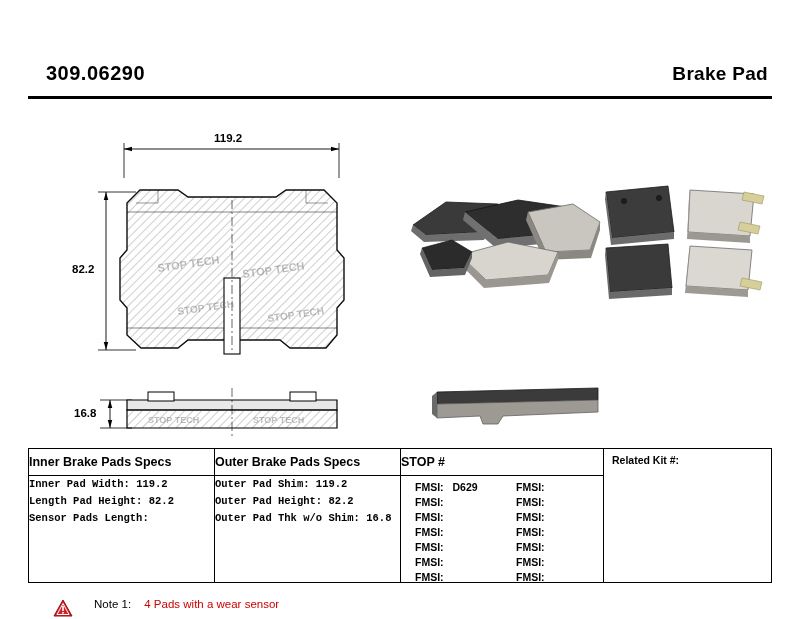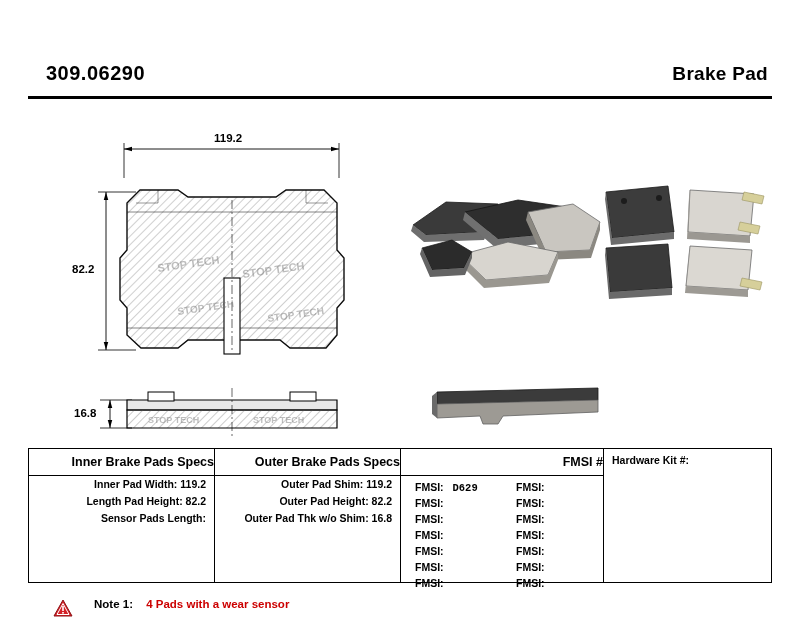--- a/index.html
+++ b/index.html
@@ -80,52 +80,53 @@
     border-right: 1.5px solid #000;
     position: relative;
   }
   .col:last-child { border-right: none; }
   .col-inner  { width: 186px; }
   .col-outer  { width: 186px; }
   .col-fmsi   { width: 203px; }
   .col-related{ width: 167px; }
 
   .col-title {
-    text-align: right;
+    text-align: left;
     font-size: 12.5px;
     font-weight: bold;
     padding: 6px 0 6px 0;
     border-bottom: 1.5px solid #000;
   }
   .spec-row {
     font-size: 10.5px;
     font-weight: bold;
     padding: 2px 8px 2px 0;
-    text-align: right;
+    text-align: left;
     line-height: 13px;
+    font-family: Liberation Mono, monospace;
   }
   .spec-row .val {
     font-weight: bold;
   }
   .fmsi-grid {
     display: flex;
     padding-top: 4px;
   }
   .fmsi-col {
     width: 50%;
     box-sizing: border-box;
   }
   .fmsi-row {
     font-size: 10.5px;
     font-weight: bold;
     line-height: 15px;
     padding-left: 14px;
     white-space: nowrap;
   }
-  .fmsi-row .val { padding-left: 6px; font-family: Liberation Mono, monospace; }
+  .fmsi-row .val { padding-left: 6px; }
   .related-row {
     font-size: 10.5px;
     font-weight: bold;
     padding: 4px 0 0 8px;
     line-height: 14px;
   }
 
   
   .notes {
     position: absolute;
@@ -137,21 +138,21 @@
   .warn-icon {
     position: absolute;
     left: 25px;
     top: 6px;
     width: 20px;
     height: 18px;
   }
   .note-line {
     position: absolute;
     font-size: 11.5px;
-    font-weight: bold;
+    font-weight: normal;
     white-space: nowrap;
   }
   .note1 { left: 66px; top: 5px; }
   .note2 { left: 66px; top: 26px; }
   .note-text {
     color: #cc0000;
     padding-left: 10px;
   }
 </style>
 </head>
@@ -311,21 +312,21 @@
         <span>Outer Pad Height:</span>
         <span class="val">82.2</span>
       </div>
       <div class="spec-row">
         <span>Outer Pad Thk w/o Shim:</span>
         <span class="val">16.8</span>
       </div>
     </div>
 
     <div class="col col-fmsi">
-      <div class="col-title">FMSI #</div>
+      <div class="col-title">STOP #</div>
       <div class="fmsi-grid">
         <div class="fmsi-col">
           <div class="fmsi-row">
             <span>FMSI:</span>
             <span class="val">D629</span>
           </div>
           <div class="fmsi-row">
             <span>FMSI:</span>
             <span class="val"></span>
           </div>
@@ -378,21 +379,21 @@
           <div class="fmsi-row">
             <span>FMSI:</span>
             <span class="val"></span>
           </div>
         </div>
       </div>
     </div>
 
     <div class="col col-related">
       <div class="related-row">
-        <span>Hardware Kit #:</span>
+        <span>Related Kit #:</span>
         <span class="val"></span>
       </div>
     </div>
   </div>
 
   <div class="notes">
     <svg class="warn-icon" viewBox="0 0 20 18">
       <path d="M10,1 L19,17 L1,17 Z" fill="#d42026" stroke="#8c1216" stroke-width="1"></path>
       <path d="M10,4.5 L16,15.5 L4,15.5 Z" fill="none" stroke="#ffffff" stroke-width="1"></path>
       <rect x="9.2" y="7" width="1.6" height="5" fill="#ffffff"></rect>

